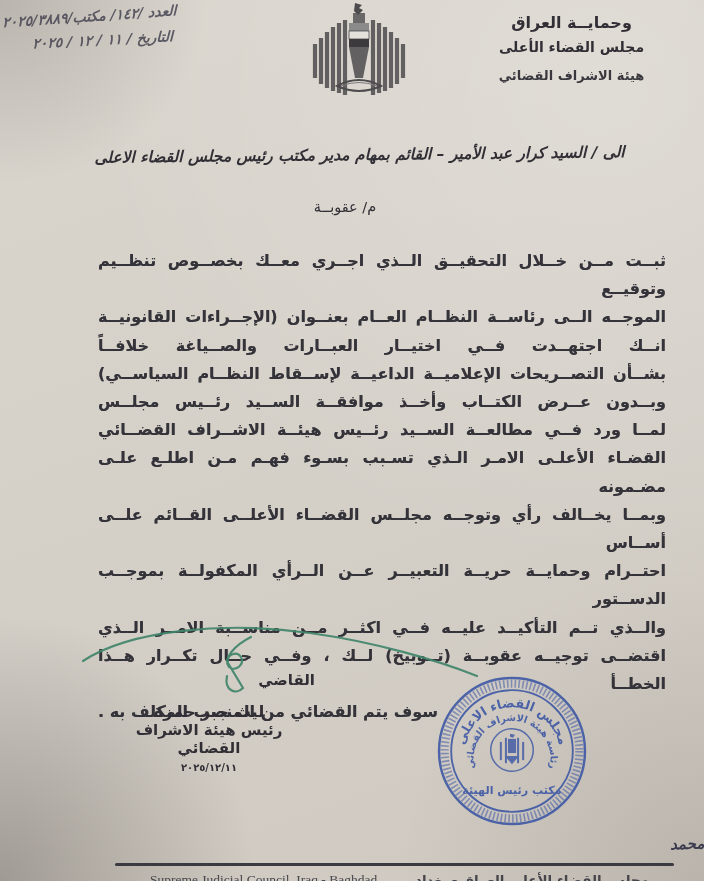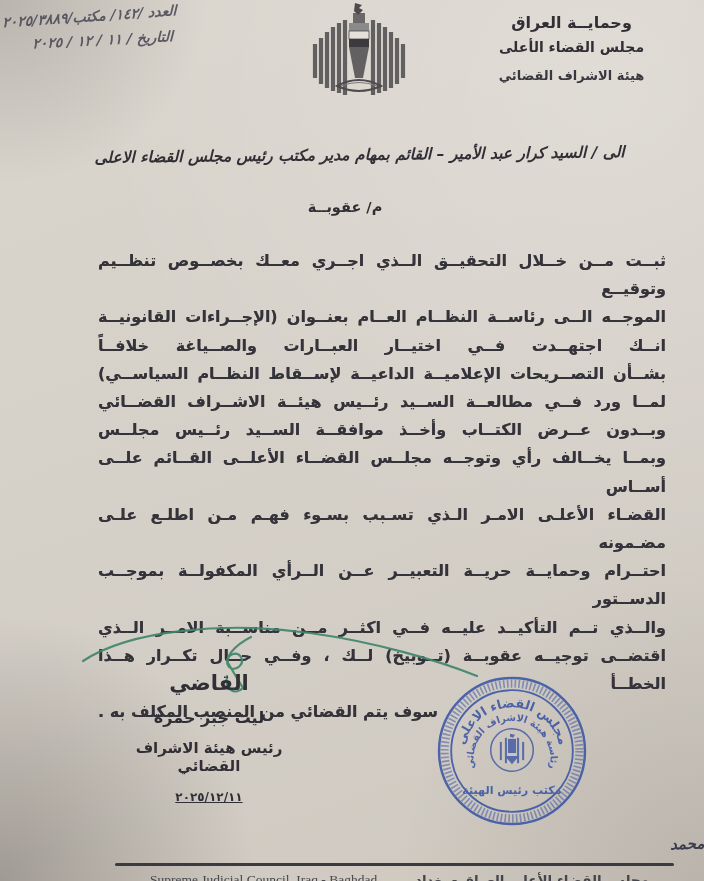--- a/index.html
+++ b/index.html
@@ -25,36 +25,36 @@
     font-style:italic;color:#4b4956;font-weight:bold;font-size:14px;
     transform:rotate(-4deg) skewX(-4deg);opacity:.88;letter-spacing:.5px;
   }
   .ref-line1{text-align:left;}
   .ref-line2{margin-top:9px;margin-left:30px;text-align:left;transform:rotate(1deg);}
   
   .addressee{
     position:absolute;top:146px;left:55px;right:40px;text-align:center;
     font-weight:bold;font-style:italic;font-size:15.5px;transform:rotate(-.6deg);
   }
-  .subject{position:absolute;top:199px;left:0;right:14px;text-align:center;font-weight:bold;font-size:14.5px;}
+  .subject{position:absolute;top:199px;left:0;right:14px;text-align:center;font-weight:normal;font-size:14.5px;}
   
   .body-text{
     position:absolute;top:247px;right:38px;left:98px;
     font-size:16px;font-weight:bold;line-height:28.2px;
     color:#35333a;text-shadow:0 0 .5px rgba(53,51,58,.55);
   }
   .body-line{text-align:justify;text-align-last:justify;}
   .body-line.last{text-align-last:left;}
   
   .signature-svg{position:absolute;left:75px;top:615px;width:410px;height:85px;}
   .signer-block{position:absolute;left:103px;top:671px;width:212px;text-align:center;font-weight:bold;}
-  .signer-title{font-size:21px;}
+  .signer-title{font-size:15px;text-align:right;}
   .signer-name{font-size:16px;margin-top:13px;}
-  .signer-position{font-size:15px;margin-top:12px;}
-  .signer-date{font-size:12px;margin-top:15px;letter-spacing:1px;text-decoration:underline;}
+  .signer-position{font-size:15px;}
+  .signer-date{font-size:10px;margin-top:5px;letter-spacing:1px;}
   
   .stamp{position:absolute;left:436px;top:675px;width:152px;height:152px;opacity:.88;}
   
   .annotation{position:absolute;right:0px;top:835px;font-weight:bold;font-size:15px;color:#3c3b4e;transform:rotate(-2deg);font-style:italic;}
   .footer-rule{position:absolute;left:115px;right:30px;top:863px;height:3px;background:#3b3a40;border-radius:2px;}
   .footer-row{position:absolute;top:872px;left:115px;right:30px;display:flex;justify-content:space-between;font-size:13.5px;color:#47464c;}
   .footer-en{font-family:"Liberation Serif",serif;margin-left:35px;}
   .footer-ar{font-weight:bold;margin-right:25px;}
 </style>
 </head>
@@ -103,24 +103,24 @@
   </div>
 
   <div class="addressee rtl">الى / السيد كرار عبد الأمير – القائم بمهام مدير مكتب رئيس مجلس القضاء الاعلى</div>
   <div class="subject rtl">م/ عقوبــة</div>
 
   <div class="body-text rtl">
     <div class="body-line">ثبــت مــن خــلال التحقيــق الــذي اجــري معــك بخصــوص تنظــيم وتوقيــع</div>
     <div class="body-line">الموجــه الــى رئاســة النظــام العــام بعنــوان (الإجــراءات القانونيــة</div>
     <div class="body-line">انــك اجتهــدت فــي اختيــار العبــارات والصــياغة خلافــاً</div>
     <div class="body-line">بشــأن التصــريحات الإعلاميــة الداعيــة لإســقاط النظــام السياســي)</div>
+    <div class="body-line">وبــدون عــرض الكتــاب وأخــذ موافقــة الســيد رئــيس مجلــس</div>
     <div class="body-line">لمــا ورد فــي مطالعــة الســيد رئــيس هيئــة الاشــراف القضــائي</div>
-    <div class="body-line">وبــدون عــرض الكتــاب وأخــذ موافقــة الســيد رئــيس مجلــس</div>
+    <div class="body-line">القضـاء الأعلـى الامـر الـذي تسـبب بسـوء فهـم مـن اطلـع علـى مضـمونه</div>
     <div class="body-line">وبمــا يخــالف رأي وتوجــه مجلــس القضــاء الأعلــى القــائم علــى أســاس</div>
-    <div class="body-line">القضـاء الأعلـى الامـر الـذي تسـبب بسـوء فهـم مـن اطلـع علـى مضـمونه</div>
     <div class="body-line">احتــرام وحمايــة حريــة التعبيــر عــن الــرأي المكفولــة بموجــب الدســتور</div>
     <div class="body-line">والــذي تــم التأكيــد عليــه فــي اكثــر مــن مناســبة الامــر الــذي</div>
     <div class="body-line">اقتضــى توجيــه عقوبــة (تــوبيخ) لــك ، وفــي حــال تكــرار هــذا الخطــأ</div>
     <div class="body-line last">سوف يتم القضائي من المنصب المكلف به .</div>
   </div>
 
   <div class="signature-svg">
     <svg width="410" height="85" viewBox="0 0 410 85">
       <g fill="none" stroke="#41866b" stroke-width="2.2" stroke-linecap="round" opacity=".92">
         <path d="M8 46 C 55 15, 150 6, 235 18 C 300 27, 362 45, 402 61"></path>

